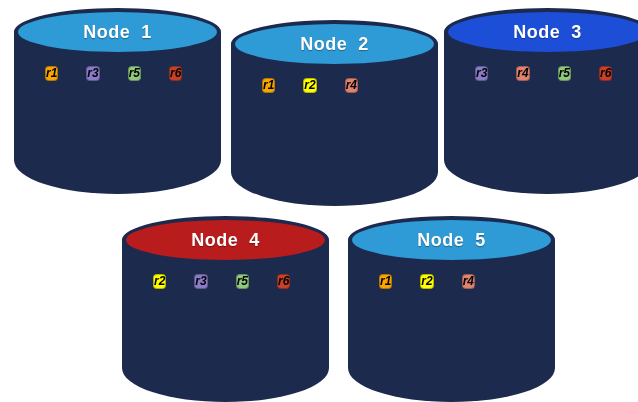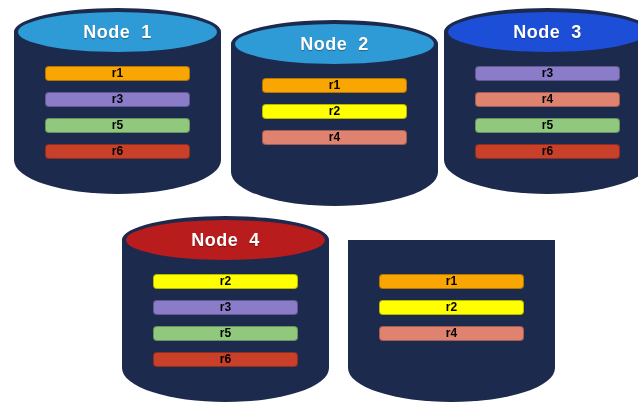--- a/index.html
+++ b/index.html
@@ -44,22 +44,22 @@
     font-size: 18px;
     letter-spacing: 0.5px;
     white-space: pre;
     text-shadow: 0 1px 1px rgba(0,0,0,0.35);
   }
   .bars {
     position: absolute;
     left: 31px; right: 31px;
     top: 58px;
     display: flex;
-    flex-direction: column;
-    gap: 11px;
+    gap: 28px;
+    font-style: italic;
   }
   .bar {
     height: 13px;
     border-radius: 4px;
     border: 1px solid rgba(0,0,0,0.28);
     display: flex;
     align-items: center;
     justify-content: center;
   }
   .bar-label {
@@ -145,20 +145,23 @@
         <div class="bar" style="background: rgb(144, 201, 126);">
           <span class="bar-label">r5</span>
         </div>
         <div class="bar" style="background: rgb(200, 64, 42);">
           <span class="bar-label">r6</span>
         </div>
       </div>
   </div>
     <div class="cylinder" style="left: 348px; top: 216px;">
     <div class="cyl-body" style="background: rgb(28, 42, 78);"></div>
+    <div class="cyl-top" style="background: rgb(46, 154, 214); border-color: rgb(28, 42, 78);">
+      <span class="node-label">Node  5</span>
+    </div>
     <div class="bars">
         <div class="bar" style="background: rgb(249, 166, 2);">
           <span class="bar-label">r1</span>
         </div>
         <div class="bar" style="background: rgb(255, 255, 0);">
           <span class="bar-label">r2</span>
         </div>
         <div class="bar" style="background: rgb(223, 130, 111);">
           <span class="bar-label">r4</span>
         </div>

